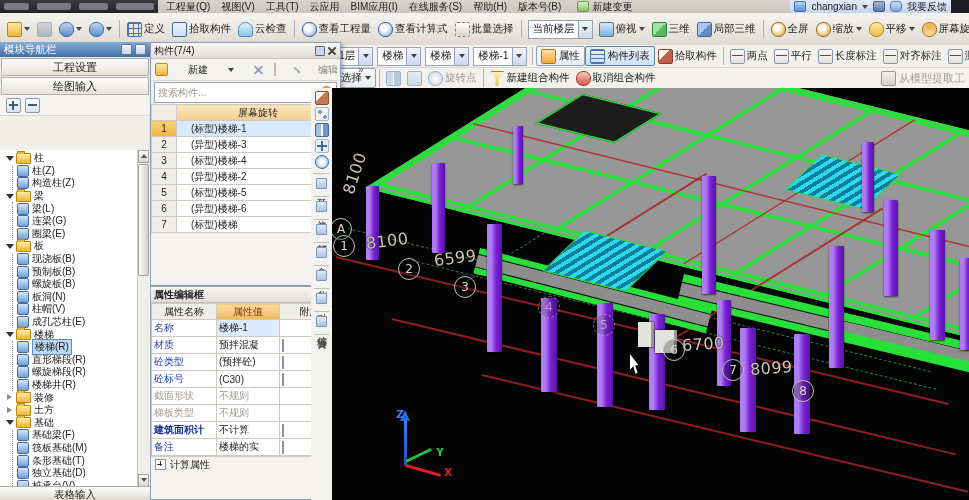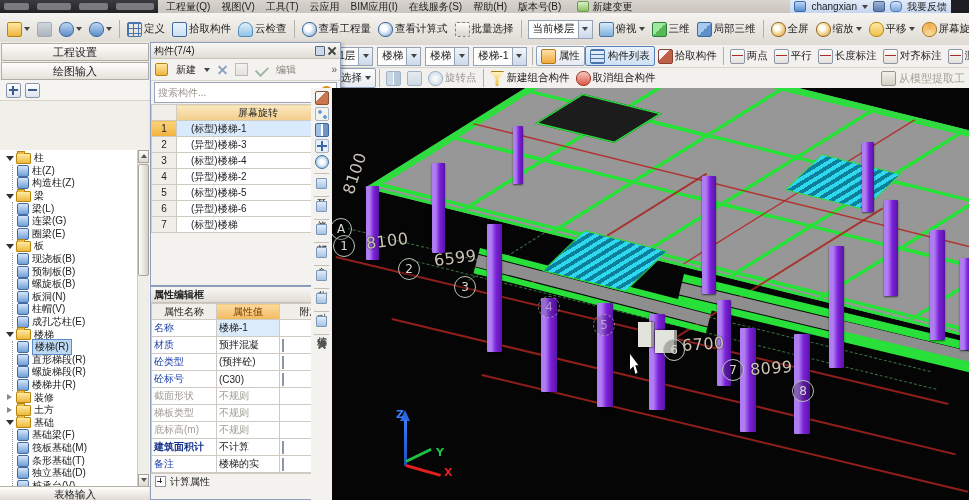--- a/index.html
+++ b/index.html
@@ -112,21 +112,21 @@
          box-shadow:2px 2px 4px rgba(0,0,0,.3);box-sizing:border-box}
   #comp{top:42px;height:244px}
   #prop{top:286px;bottom:0}
   .ptitle{height:15px;background:linear-gradient(#f8f7f4,#e1ddd6);border-bottom:1px solid #c6c2ba;
           display:flex;align-items:center;padding:0 3px;font-size:10px}
   .ptitle .t{flex:1;overflow:hidden;white-space:nowrap}
   .pin{width:8px;height:8px;border:1px solid #55657e;background:#cdd8e8;border-radius:1px;margin-right:3px;flex:none}
   .px{width:9px;height:9px;position:relative;flex:none}
   .px::before,.px::after{content:"";position:absolute;left:-1px;top:4px;width:10px;height:1.6px;background:#444}
   .px::before{transform:rotate(45deg)}.px::after{transform:rotate(-45deg)}
-  #comp-tools{height:21px;display:flex;align-items:center;gap:8px;padding:0 4px;border-bottom:1px solid #d8d4cc;font-size:10px}
+  #comp-tools{height:21px;display:flex;align-items:center;gap:20px;padding:0 4px;border-bottom:1px solid #d8d4cc;font-size:10px}
   .ct-x{width:9px;height:9px;position:relative;opacity:.8}
   .ct-x::before,.ct-x::after{content:"";position:absolute;left:-1px;top:4px;width:11px;height:2px;background:#6f8cb8}
   .ct-x::before{transform:rotate(45deg)}.ct-x::after{transform:rotate(-45deg)}
   .ct-copy{width:11px;height:11px;background:linear-gradient(#f4f4f2,#d8d8d4);border:1px solid #9a96a0;opacity:.6}
   .ct-check{width:10px;height:6px;border-left:2.5px solid #8aa890;border-bottom:2.5px solid #8aa890;transform:rotate(-45deg);opacity:.8}
   .chev{margin-left:auto;color:#555;font-size:10px;letter-spacing:-1px}
   #comp-search{height:19px;display:flex;align-items:center;margin:1px 3px;border:1px solid #9aa4b4;background:#fff;padding:0 3px}
   #comp-search .ph{flex:1;color:#9a968e;font-size:10px}
   .mag{width:9px;height:9px;border:2px solid #e09018;border-radius:50%;position:relative;flex:none}
   .mag::after{content:"";position:absolute;left:7px;top:8px;width:4px;height:2px;background:#e09018;transform:rotate(40deg)}
@@ -403,20 +403,26 @@
         <span class="label">新建组合构件</span>
       </span>
       <span class="titem">
         <span class="ic ic-cancel"></span>
         <span class="label">取消组合构件</span>
       </span>
     </div>
 </div>
 
 <div id="nav">
+  <div id="nav-head">
+    <span>模块导航栏</span>
+    <span class="spacer"></span>
+    <span class="winbtn"></span>
+    <span class="winbtn"></span>
+  </div>
   <div class="nav-tab">工程设置</div>
   <div class="nav-tab">绘图输入</div>
   <div id="nav-pm">
     <span class="pm plus"></span>
     <span class="pm"></span>
   </div>
   <div id="tree">
       <div class="trow">
         <span class="exp open"></span>
         <span class="tfolder"></span>
@@ -646,25 +652,20 @@
           <td class="vcell"><span class="v">(C30)</span></td>
           <td><span class="cbx"></span></td>
         </tr>
         <tr class="disabled">
           <td><span class="lab">截面形状</span></td>
           <td class="vcell"><span class="v">不规则</span></td>
           <td></td>
         </tr>
         <tr class="disabled">
           <td><span class="lab">梯板类型</span></td>
-          <td class="vcell"><span class="v">不规则</span></td>
-          <td></td>
-        </tr>
-        <tr class="disabled">
-          <td><span class="lab">底标高(m)</span></td>
           <td class="vcell"><span class="v">不规则</span></td>
           <td></td>
         </tr>
         <tr class="bold">
           <td><span class="lab">建筑面积计</span></td>
           <td class="vcell"><span class="v">不计算</span></td>
           <td><span class="cbx"></span></td>
         </tr>
         <tr class="normal">
           <td><span class="lab">备注</span></td>

